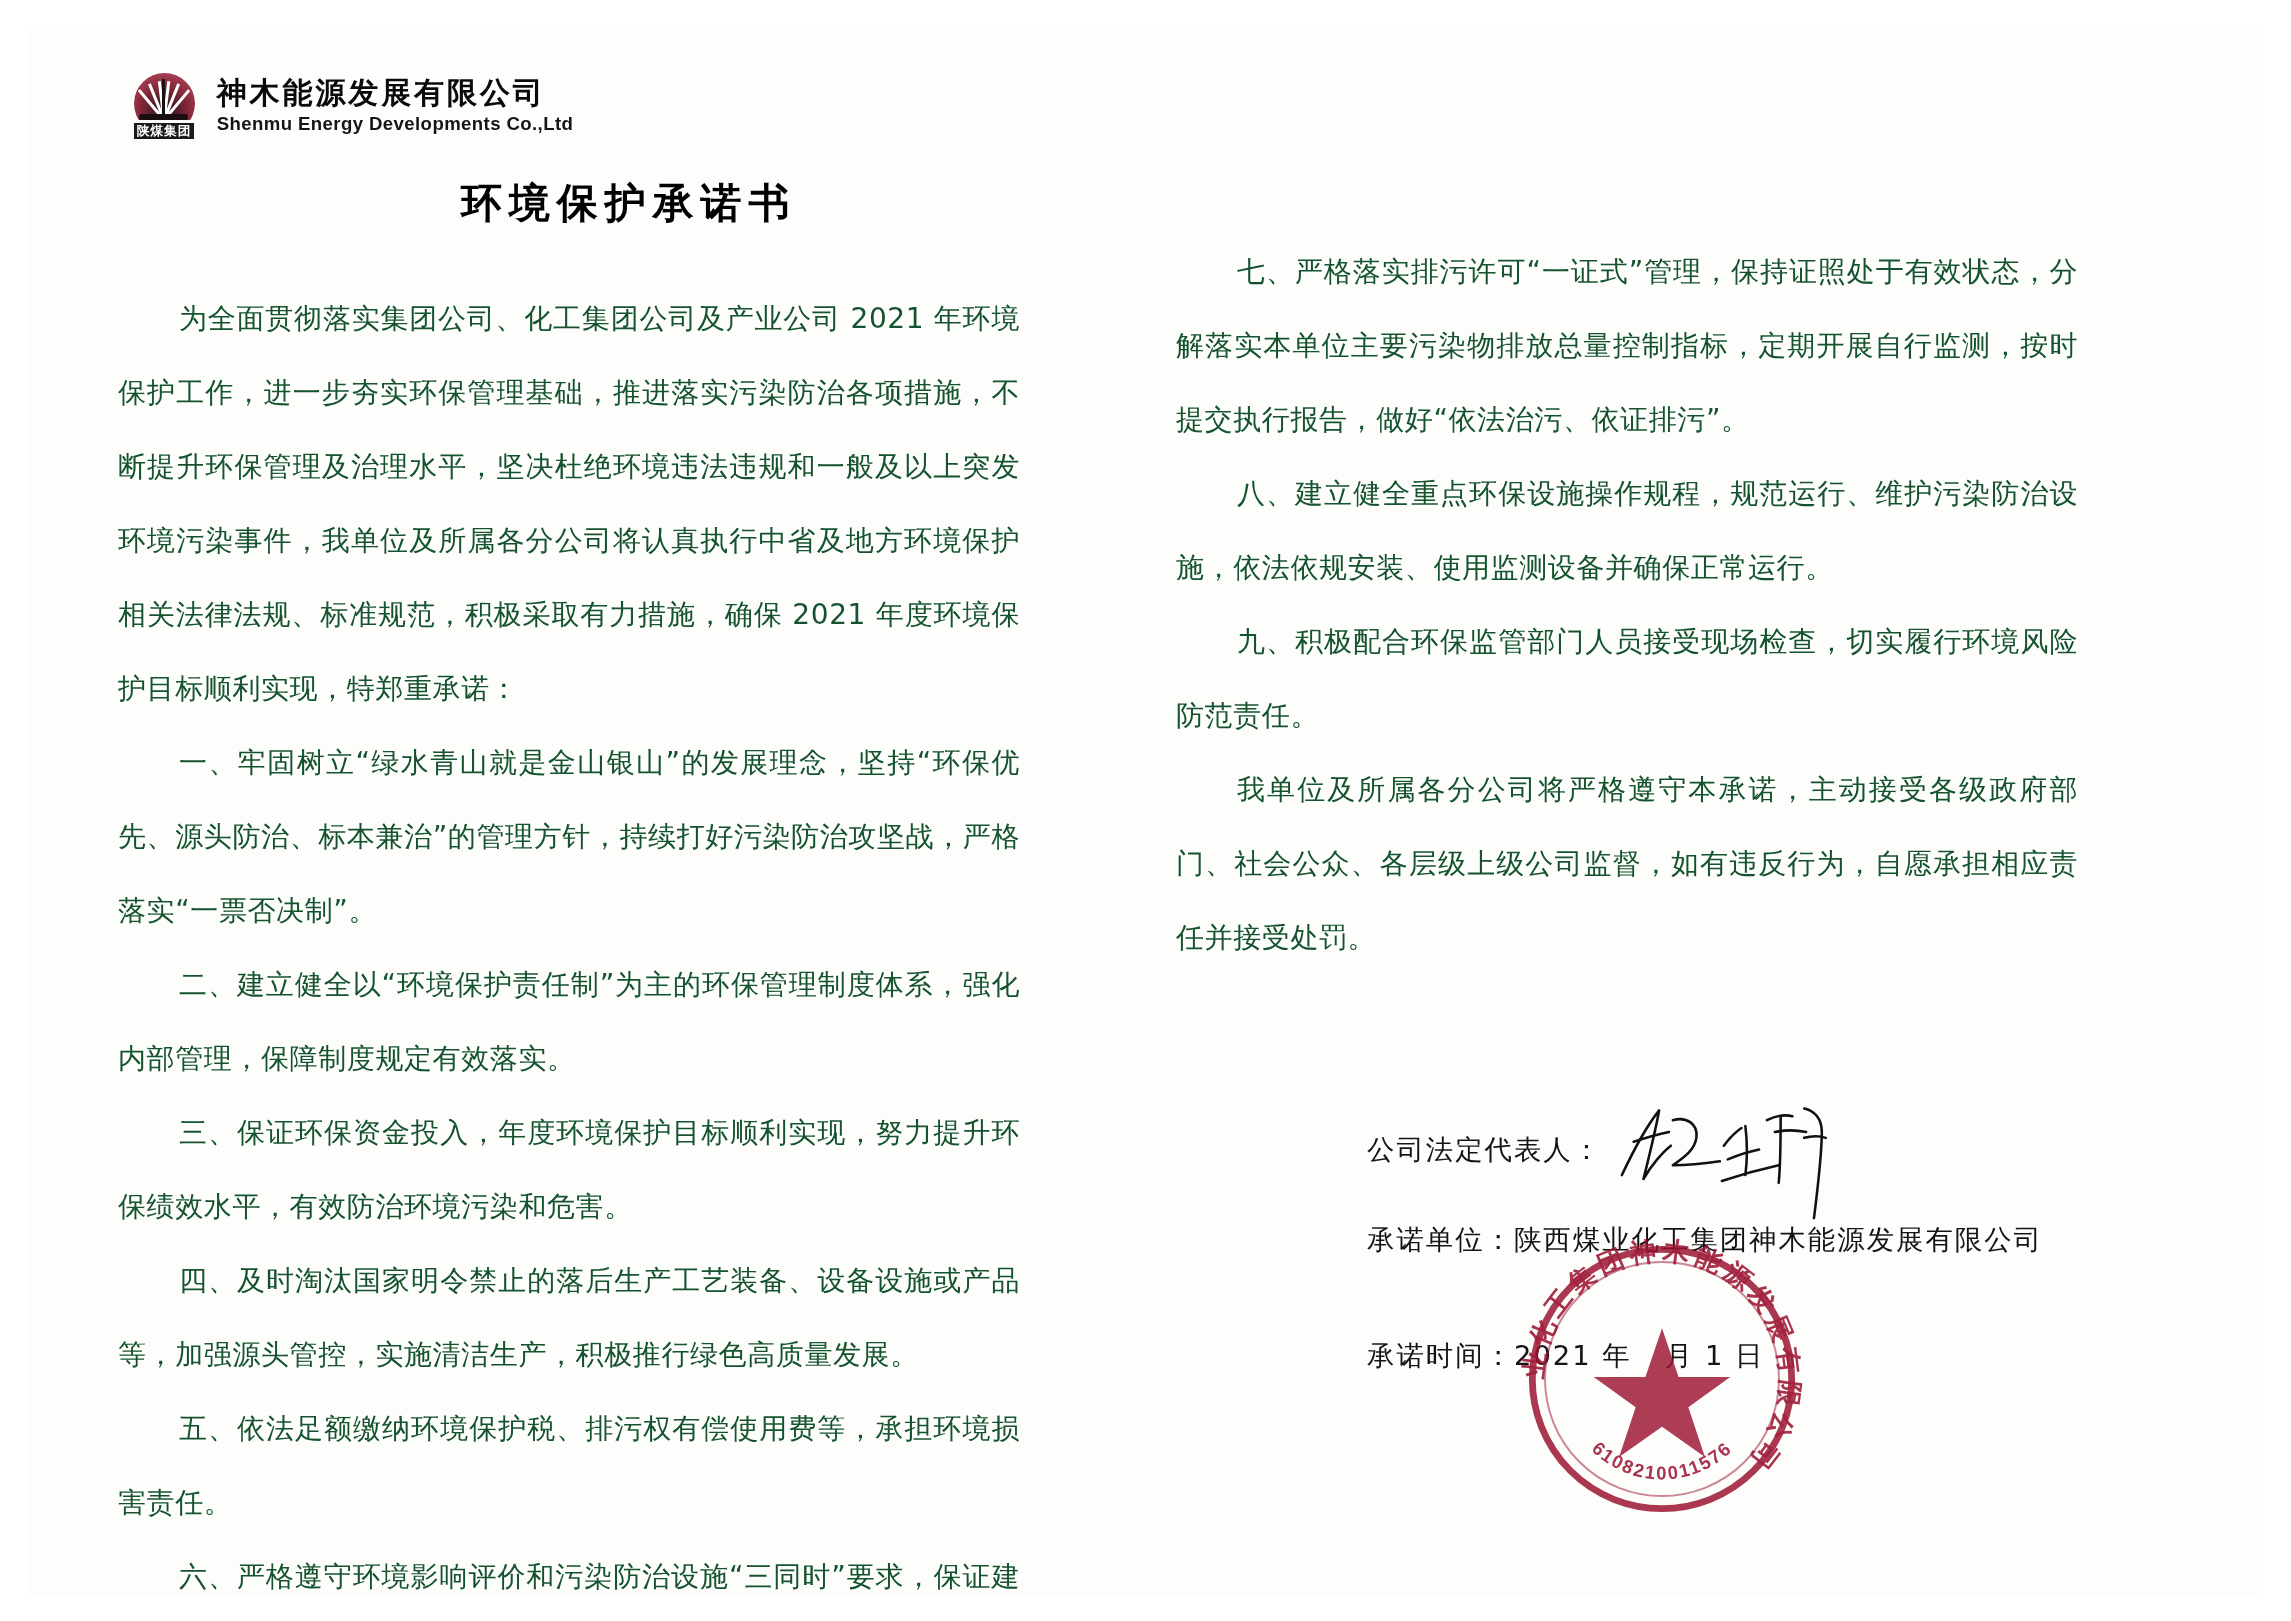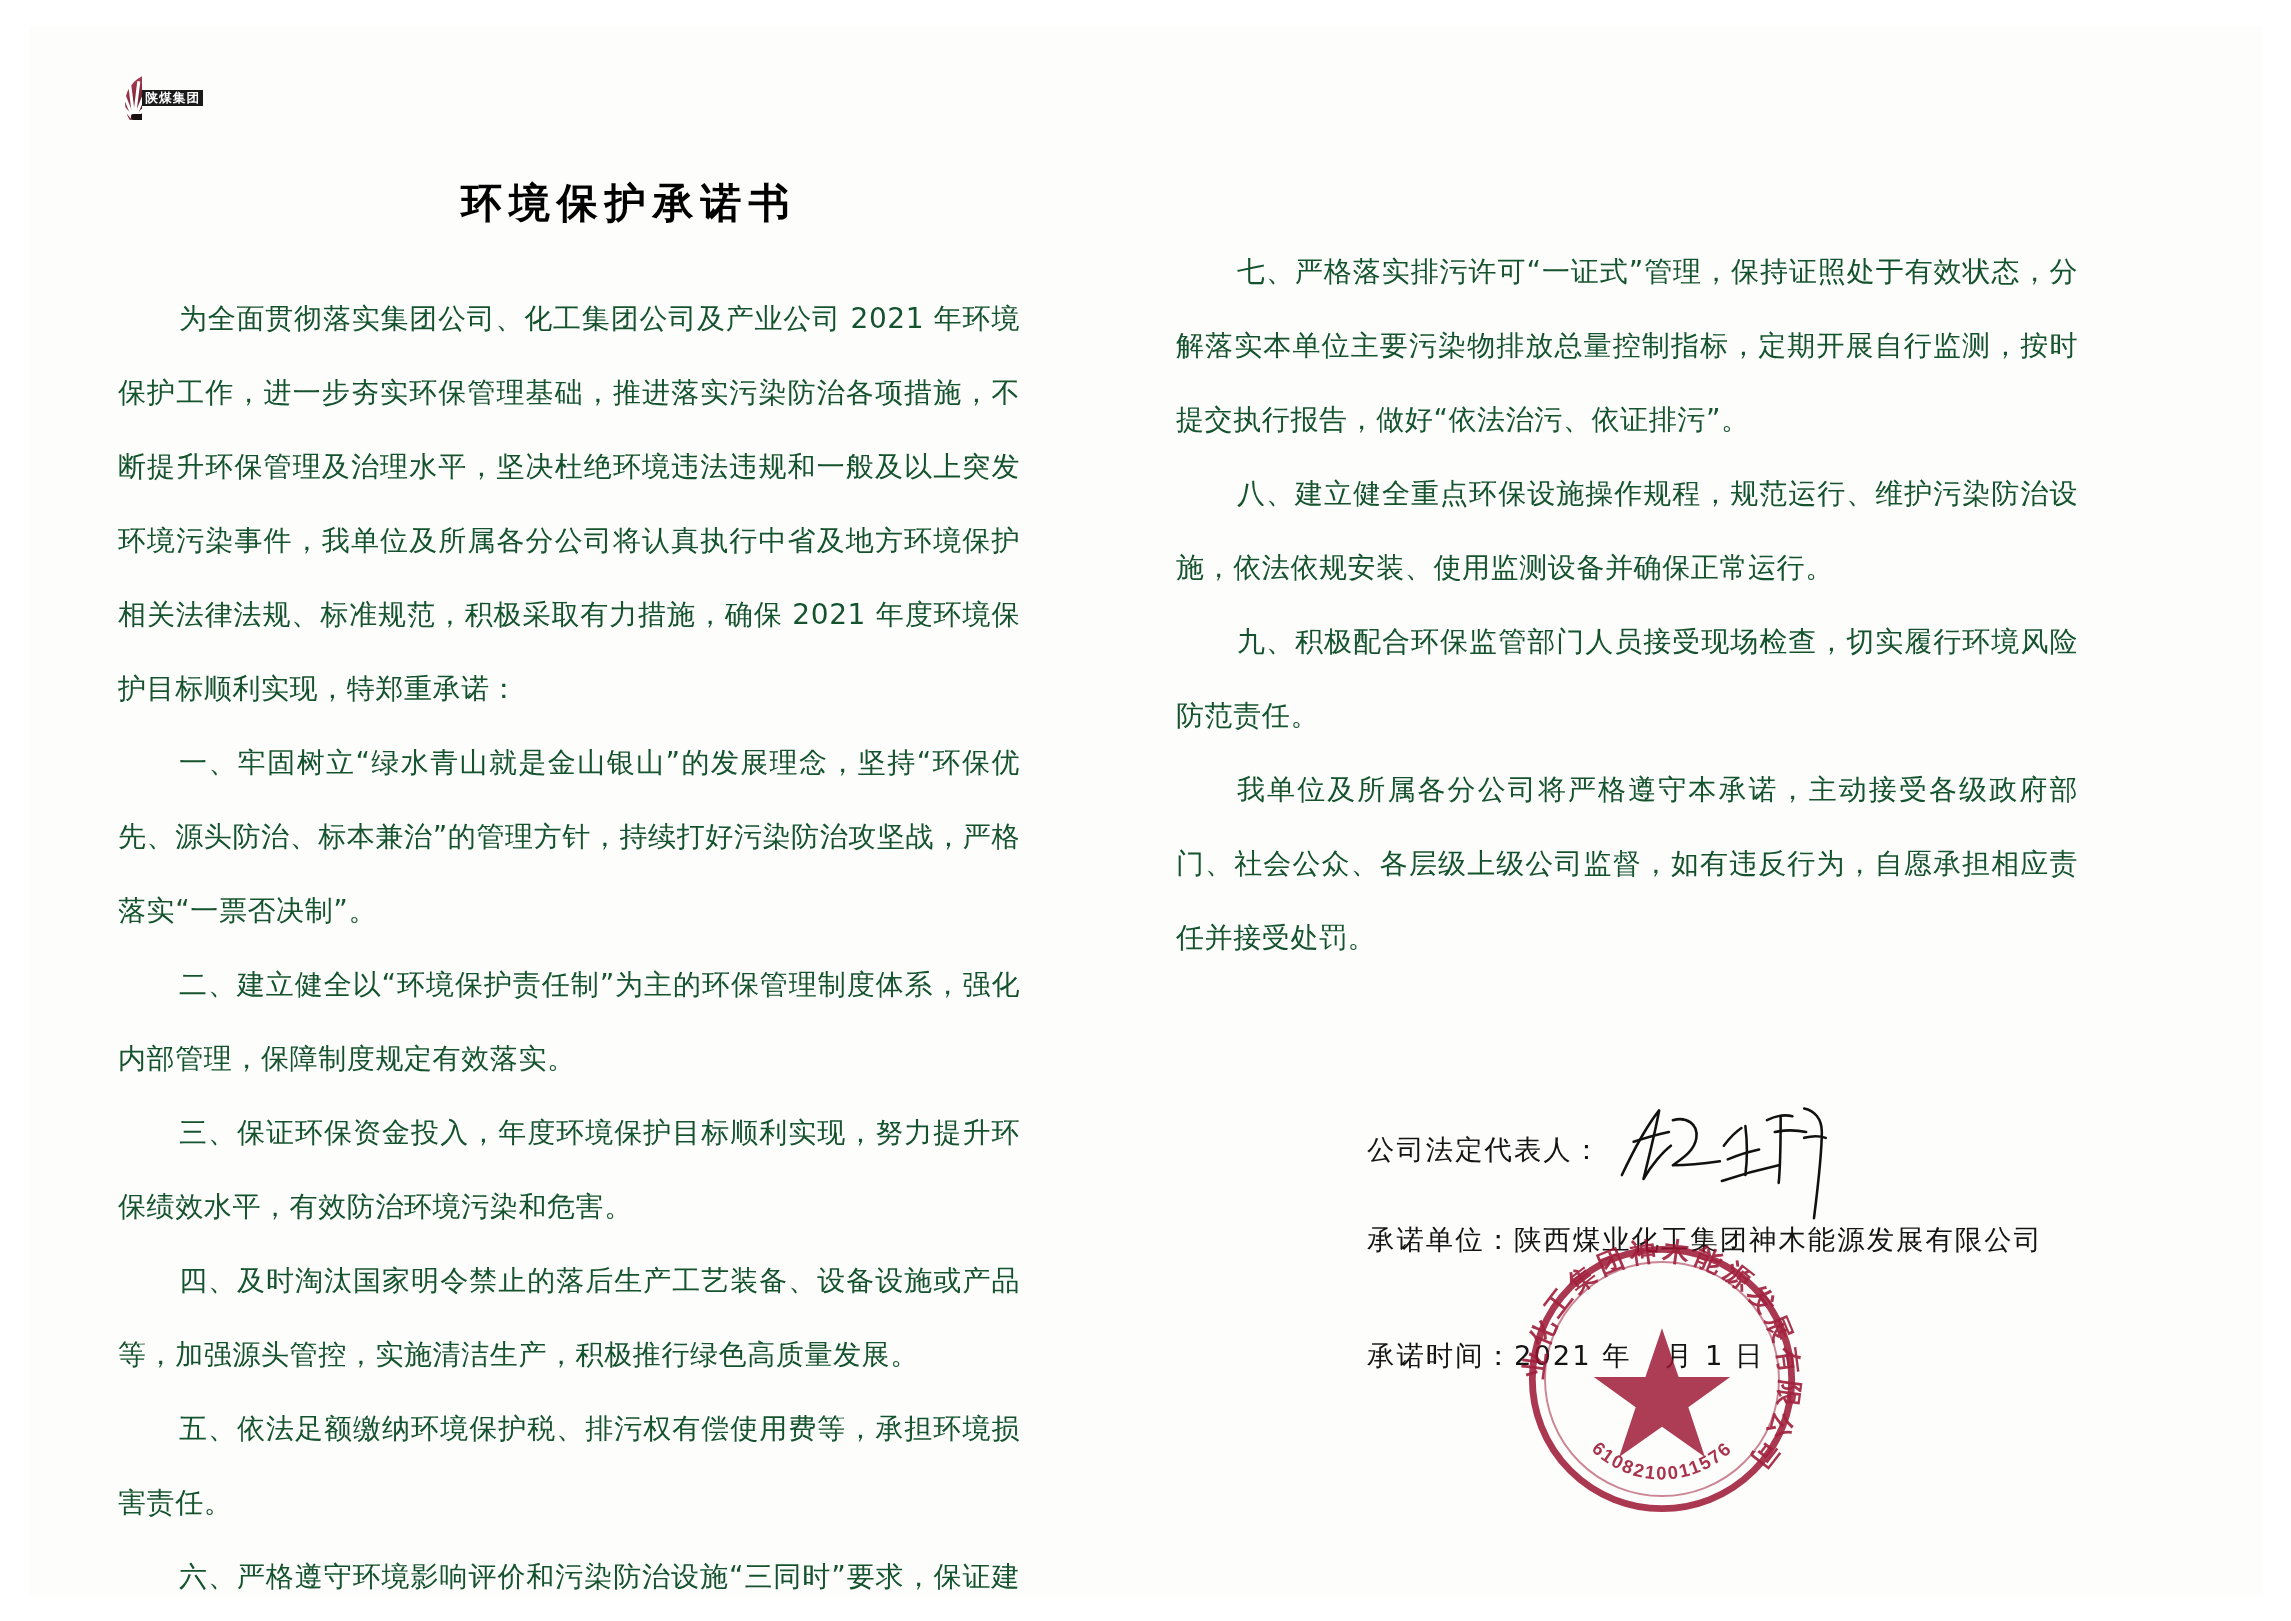--- a/index.html
+++ b/index.html
@@ -34,21 +34,21 @@
   .letterhead {
     position: absolute;
     left: 125px;
     top: 73px;
     display: flex;
     align-items: center;
   }
   .logo-block {
     width: 78px;
     display: flex;
-    flex-direction: row;
+    flex-direction: column;
     align-items: center;
     margin-right: 13.7px;
   }
   .logo-mark {
     position: relative;
     width: 61px;
     height: 47px;
     overflow: hidden;
   }
   .logo-dome {
@@ -220,20 +220,24 @@
         <div class="logo-ray" style="transform: translateX(-50%) rotate(-40deg);"></div>
         <div class="logo-ray" style="transform: translateX(-50%) rotate(-22deg);"></div>
         <div class="logo-ray" style="transform: translateX(-50%) rotate(-7deg);"></div>
         <div class="logo-ray" style="transform: translateX(-50%) rotate(7deg);"></div>
         <div class="logo-ray" style="transform: translateX(-50%) rotate(22deg);"></div>
         <div class="logo-ray" style="transform: translateX(-50%) rotate(40deg);"></div>
         <div class="logo-stem"></div>
         <div class="logo-base"></div>
       </div>
       <div class="logo-caption">陕煤集团</div>
+    </div>
+    <div class="company-names">
+      <div class="company-cn">神木能源发展有限公司</div>
+      <div class="company-en">Shenmu Energy Developments Co.,Ltd</div>
     </div>
   </div>
 
   <div class="doc-title">环境保护承诺书</div>
 
   <div class="col col-left">
     <p class="para last-line-left">为全面贯彻落实集团公司、化工集团公司及产业公司 2021 年环境保护工作，进一步夯实环保管理基础，推进落实污染防治各项措施，不断提升环保管理及治理水平，坚决杜绝环境违法违规和一般及以上突发环境污染事件，我单位及所属各分公司将认真执行中省及地方环境保护相关法律法规、标准规范，积极采取有力措施，确保 2021 年度环境保护目标顺利实现，特郑重承诺：</p>
     <p class="para last-line-left">一、牢固树立“绿水青山就是金山银山”的发展理念，坚持“环保优先、源头防治、标本兼治”的管理方针，持续打好污染防治攻坚战，严格落实“一票否决制”。</p>
     <p class="para last-line-left">二、建立健全以“环境保护责任制”为主的环保管理制度体系，强化内部管理，保障制度规定有效落实。</p>
     <p class="para last-line-left">三、保证环保资金投入，年度环境保护目标顺利实现，努力提升环保绩效水平，有效防治环境污染和危害。</p>

